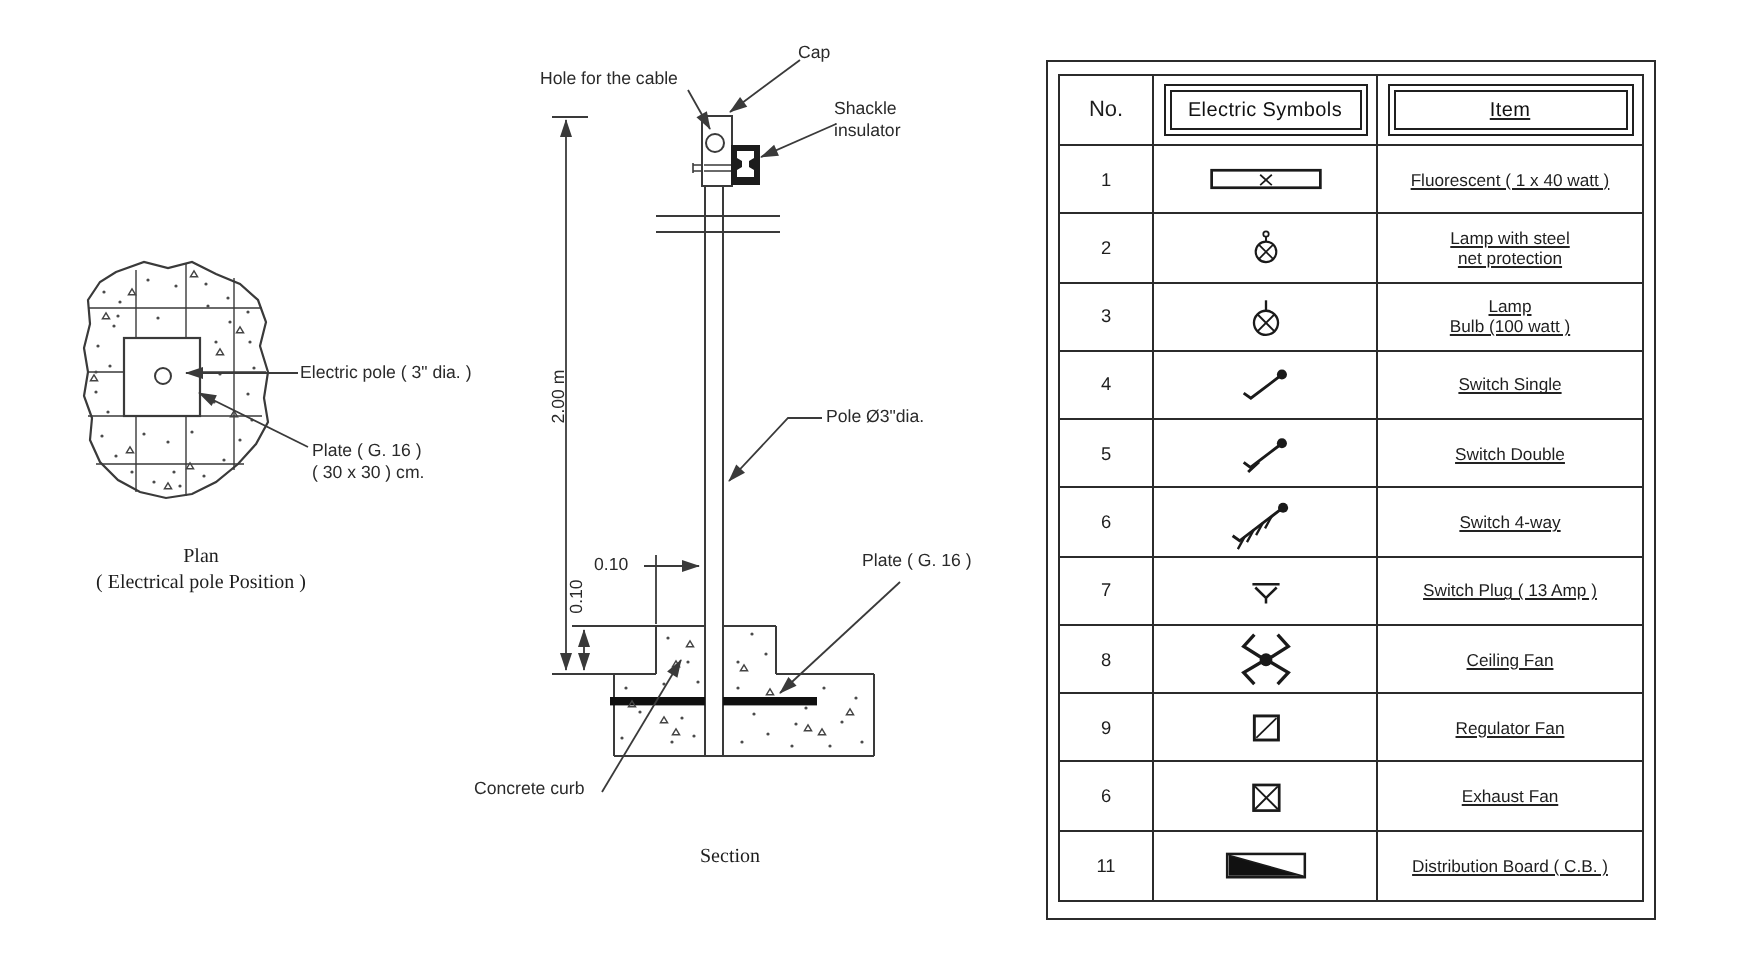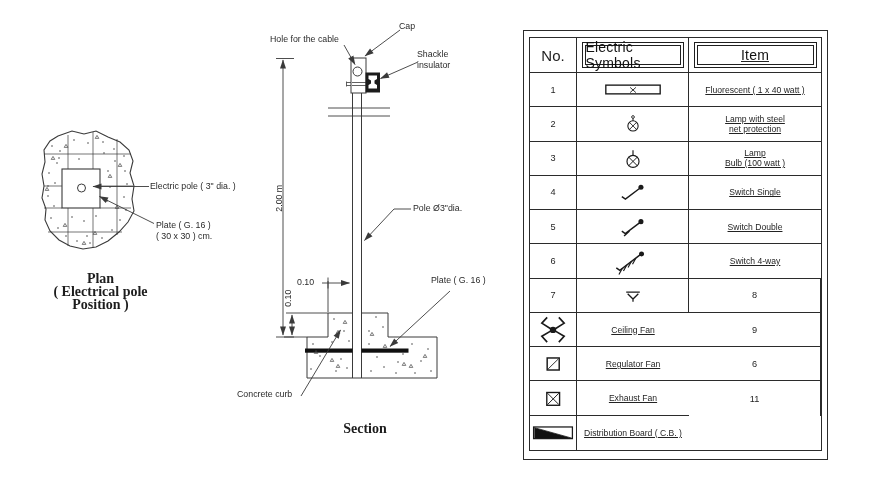--- a/index.html
+++ b/index.html
@@ -3,39 +3,39 @@
 <meta charset="utf-8">
 <style>
   html,body{margin:0;padding:0;background:#e9e9e9;}
   #canvas{position:relative;width:870px;height:482px;background:#ffffff;overflow:hidden;
           font-family:"Liberation Sans",sans-serif;color:#222;}
   svg{display:block;}
   #art{position:absolute;left:0;top:0;}
   .lbl{position:absolute;font-size:8.8px;color:#2a2a2a;white-space:nowrap;line-height:10.5px;}
   .rot{transform:rotate(-90deg);transform-origin:center;text-align:center;}
   .cap{position:absolute;text-align:center;font-family:"Liberation Serif",serif;
-       font-weight:700;font-size:14px;color:#1d1d1d;line-height:13px;}
+       font-weight:400;font-size:10px;color:#1d1d1d;line-height:13px;}
   
   #tbl-outer{position:absolute;left:523px;top:30px;width:305px;height:430px;
              border:1.5px solid #2b2b2b;box-sizing:border-box;background:#fff;}
   #tbl{position:absolute;left:529px;top:37px;width:293px;height:414px;
        border:1px solid #2b2b2b;box-sizing:border-box;display:grid;
        grid-template-columns:47px 112px 1fr;grid-template-rows:35px repeat(11,1fr);}
   .c{border-right:1px solid #2b2b2b;border-bottom:1px solid #2b2b2b;
      display:flex;align-items:center;justify-content:center;flex-direction:column;
      box-sizing:border-box;overflow:hidden;}
   .c.last{border-right:none;text-decoration:underline;}
   .c.bot{border-bottom:none;}
   .no{font-size:9.2px;color:#1e1e1e;}
   .item{font-size:8.6px;color:#1e1e1e;text-align:center;line-height:10px;}
-  .hno{font-size:15px;color:#1e1e1e;}
+  .hno{font-size:11px;color:#1e1e1e;}
   .hbox{width:calc(100% - 9px);height:26px;border:1.2px solid #1f1f1f;padding:2px;
         box-sizing:border-box;display:flex;}
   .hbox2{flex:1;border:1.1px solid #1f1f1f;display:flex;align-items:center;
-         justify-content:center;font-size:14px;color:#111;letter-spacing:.2px;}
+         justify-content:center;font-size:10px;color:#111;letter-spacing:.2px;text-align:right;}
   .sym{stroke:#1a1a1a;fill:none;}
 </style>
 </head>
 <body>
 
 <div id="canvas">
 
   <svg id="art" width="520" height="482" viewBox="0 0 520 482">
     <defs>
       <marker id="ah" markerUnits="userSpaceOnUse" markerWidth="11" markerHeight="8" refX="9" refY="3.5" orient="auto">
@@ -299,20 +299,23 @@
     <div class="c last">
       <div class="item">Switch  4-way</div>
     </div>
 
     <div class="c no">7</div>
     <div class="c">
       <svg class="sym" width="112" height="33" viewBox="0 0 112 34">
         <path d="M49,13.5 L63,13.5 M50.5,15.2 L56,20.6 L61.5,15.2 M56,20.6 L56,23.4" stroke-width="1.3"></path>
       </svg>
     </div>
+    <div class="c last">
+      <div class="item">Switch Plug ( 13 Amp )</div>
+    </div>
 
     <div class="c no">8</div>
     <div class="c">
       <svg class="sym" width="112" height="33" viewBox="0 0 112 34">
         <path d="M50,4.5 L44.5,10.5 L54.8,17 M62,4.5 L67.5,10.5 L57.2,17 M50,30 L44.5,24 L54.8,17.9 M62,30 L67.5,24 L57.2,17.9" stroke-width="1.7"></path>
         <circle cx="56" cy="17.4" r="3.3" fill="#1a1a1a" stroke="none"></circle>
       </svg>
     </div>
     <div class="c last">
       <div class="item">Ceiling Fan</div>

